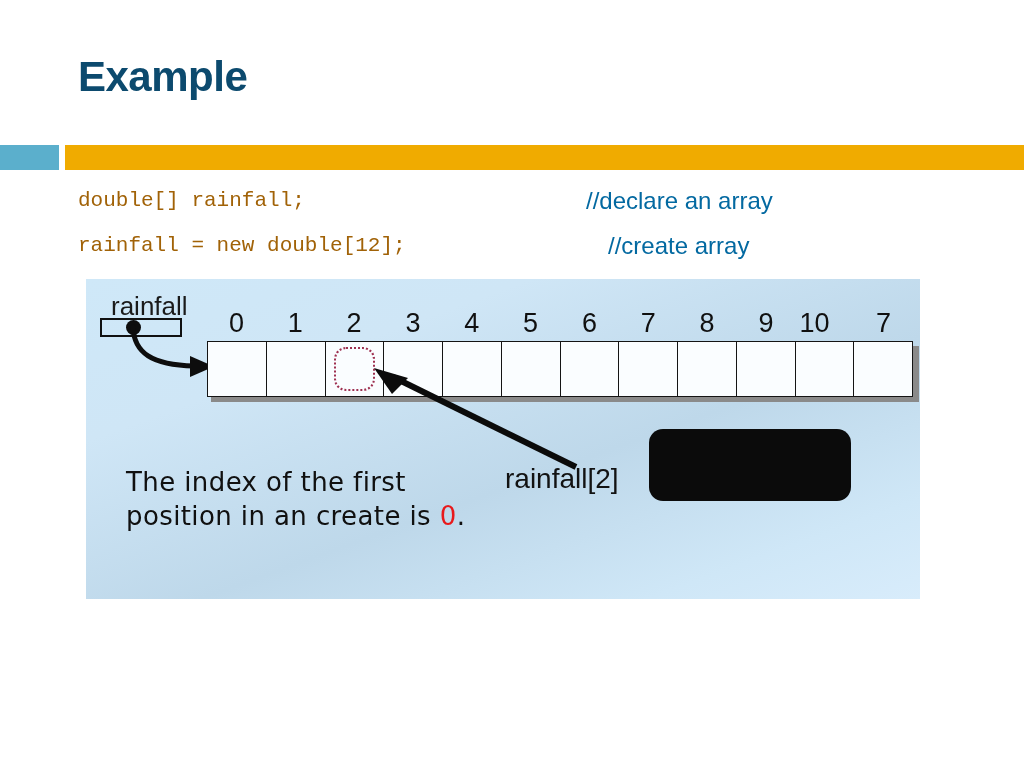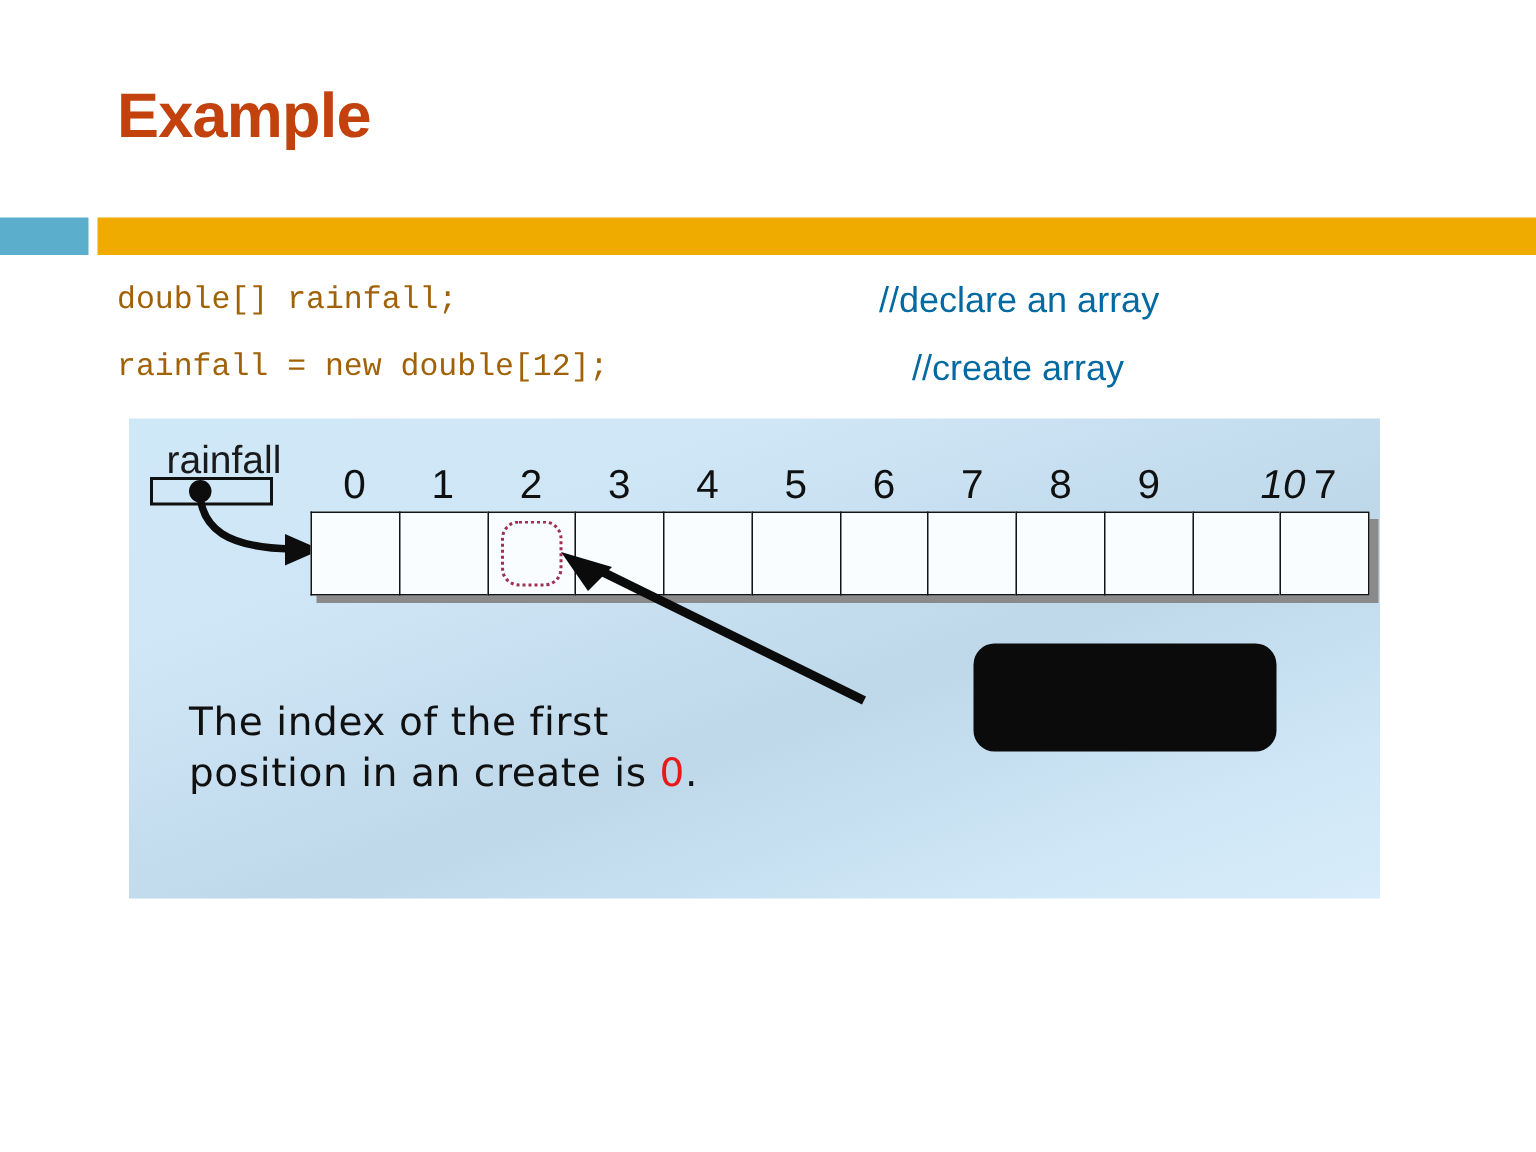--- a/index.html
+++ b/index.html
@@ -17,21 +17,21 @@
 
   
   .slide-title {
     position: absolute;
     left: 78px;
     top: 52px;
     font-family: "Liberation Sans", sans-serif;
     font-weight: bold;
     font-size: 42px;
     line-height: 50px;
-    color: #c2410c;
+    color: #0c4a6e;
     letter-spacing: -0.5px;
     white-space: nowrap;
   }
 
   
   .bar-teal {
     position: absolute;
     left: 0px;
     top: 145px;
     width: 59px;
@@ -265,21 +265,21 @@
       <div class="index-cell" style="left: 0px; width: 58.8333px;">0</div>
       <div class="index-cell" style="left: 58.8333px; width: 58.8333px;">1</div>
       <div class="index-cell" style="left: 117.667px; width: 58.8333px;">2</div>
       <div class="index-cell" style="left: 176.5px; width: 58.8333px;">3</div>
       <div class="index-cell" style="left: 235.333px; width: 58.8333px;">4</div>
       <div class="index-cell" style="left: 294.167px; width: 58.8333px;">5</div>
       <div class="index-cell" style="left: 353px; width: 58.8333px;">6</div>
       <div class="index-cell" style="left: 411.833px; width: 58.8333px;">7</div>
       <div class="index-cell" style="left: 470.667px; width: 58.8333px;">8</div>
       <div class="index-cell" style="left: 529.5px; width: 58.8333px;">9</div>
-      <div class="index-cell" style="left: 619px; width: 58.8333px; font-style: italic;">10</div>
+      <div class="index-cell" style="left: 578px; width: 58.8333px;">10</div>
       <div class="index-cell" style="left: 647.167px; width: 58.8333px;">7</div>
     </div>
 
   <div class="array-shadow"></div>
   <div class="array">
       <div class="cell"></div>
       <div class="cell"></div>
       <div class="cell">
         <div class="cell-highlight"></div>
       </div>
@@ -297,16 +297,17 @@
   <svg class="point-arrow" viewBox="0 0 220 110">
     <line x1="210" y1="103" x2="27" y2="13" stroke="#0b0b0b" stroke-width="6" stroke-linecap="butt"></line>
     <polygon points="8,4 42,14 26,30" fill="#0b0b0b"></polygon>
   </svg>
 
   <div class="note">
     <span>The index of the first</span><br>
     <span>position in an create is </span><span class="zero">0</span><span>.</span>
   </div>
 
+  <div class="expr-label">rainfall[2]</div>
 
   <div class="callout-shadow"></div>
 
 </div>
 
 </body></html>

